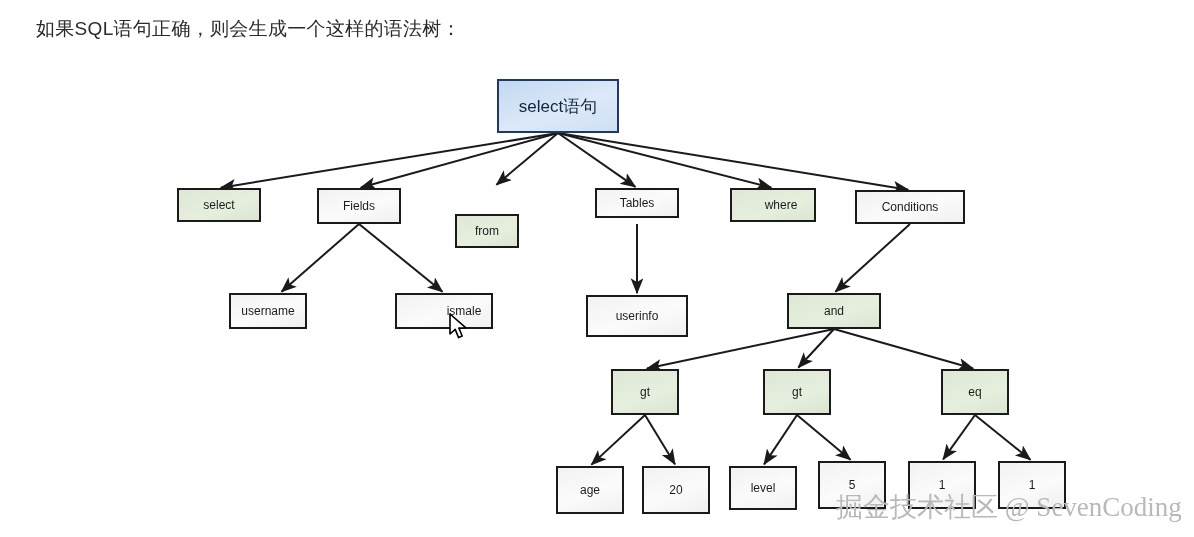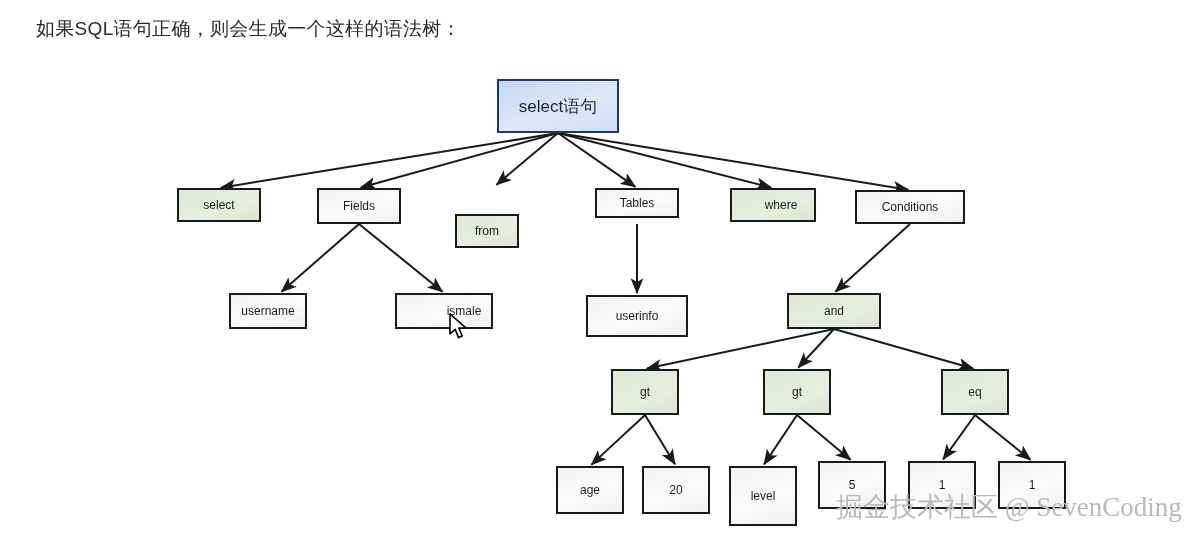--- a/index.html
+++ b/index.html
@@ -149,21 +149,21 @@
     </div>
     <div class="node node-keyword" style="left: 941px; top: 369px; width: 68px; height: 46px;">
       <span>eq</span>
     </div>
     <div class="node node-plain" style="left: 556px; top: 466px; width: 68px; height: 48px; justify-content: center;">
       <span>age</span>
     </div>
     <div class="node node-plain" style="left: 642px; top: 466px; width: 68px; height: 48px;">
       <span>20</span>
     </div>
-    <div class="node node-plain" style="left: 729px; top: 466px; width: 68px; height: 60px;">
+    <div class="node node-plain" style="left: 729px; top: 466px; width: 68px; height: 44px;">
       <span>level</span>
     </div>
     <div class="node node-plain" style="left: 818px; top: 461px; width: 68px; height: 48px;">
       <span>5</span>
     </div>
     <div class="node node-plain" style="left: 908px; top: 461px; width: 68px; height: 48px;">
       <span>1</span>
     </div>
     <div class="node node-plain" style="left: 998px; top: 461px; width: 68px; height: 48px;">
       <span>1</span>

